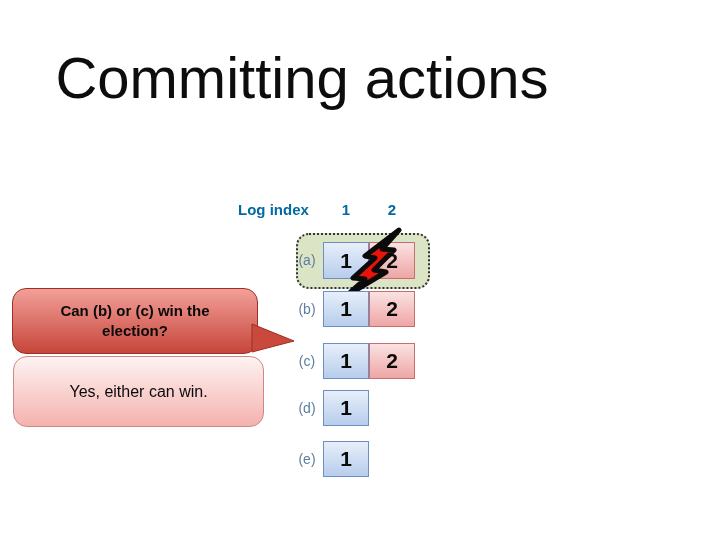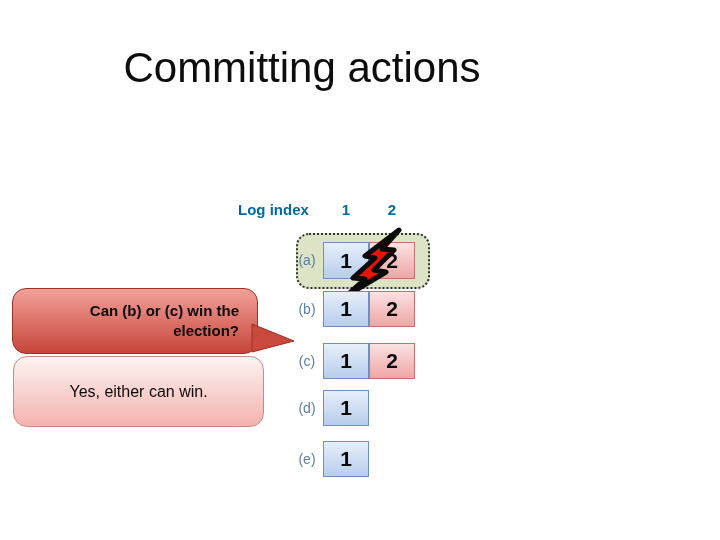--- a/index.html
+++ b/index.html
@@ -7,21 +7,21 @@
     width:720px;height:540px;position:relative;overflow:hidden;
     background:#ffffff;
     font-family:"Liberation Sans","DejaVu Sans",sans-serif;
     color:#111;
   }
   .abs{position:absolute;}
 
   
   .slide-title{
     left:0;top:44px;width:604px;height:50px;
-    text-align:center;font-size:42px;font-weight:400;color:#0d0d0d;
+    text-align:center;font-size:58px;font-weight:400;color:#0d0d0d;
     letter-spacing:0px;
   }
 
   
   .hdr{top:201px;font-size:15px;font-weight:700;color:#0369a1;}
   .hdr-label{left:238px;width:90px;text-align:left;}
   .hdr-col1{left:323px;width:46px;text-align:center;}
   .hdr-col2{left:369px;width:46px;text-align:center;}
 
   
@@ -54,21 +54,21 @@
 
   
   .bolt{left:341px;top:225px;width:64px;height:76px;}
 
   
   .q-bubble{
     left:12px;top:288px;width:246px;height:66px;box-sizing:border-box;
     background:linear-gradient(#f2a099,#c7453a);
     border:1px solid #9c3024;border-radius:14px;
     display:flex;align-items:center;justify-content:center;
-    text-align:right;font-size:15px;font-weight:700;color:#0a0a0a;
+    text-align:center;font-size:15px;font-weight:700;color:#0a0a0a;
     padding:4px 18px;line-height:1.35;
   }
   .q-tail{left:250px;top:320px;width:48px;height:36px;}
   .a-bubble{
     left:13px;top:356px;width:251px;height:71px;box-sizing:border-box;
     background:linear-gradient(#fdf3f2,#f4b2ae);
     border:1px solid #cc8884;border-radius:14px;
     display:flex;align-items:center;justify-content:center;
     text-align:center;font-size:16px;font-weight:400;color:#0a0a0a;
     padding:12px 16px;

